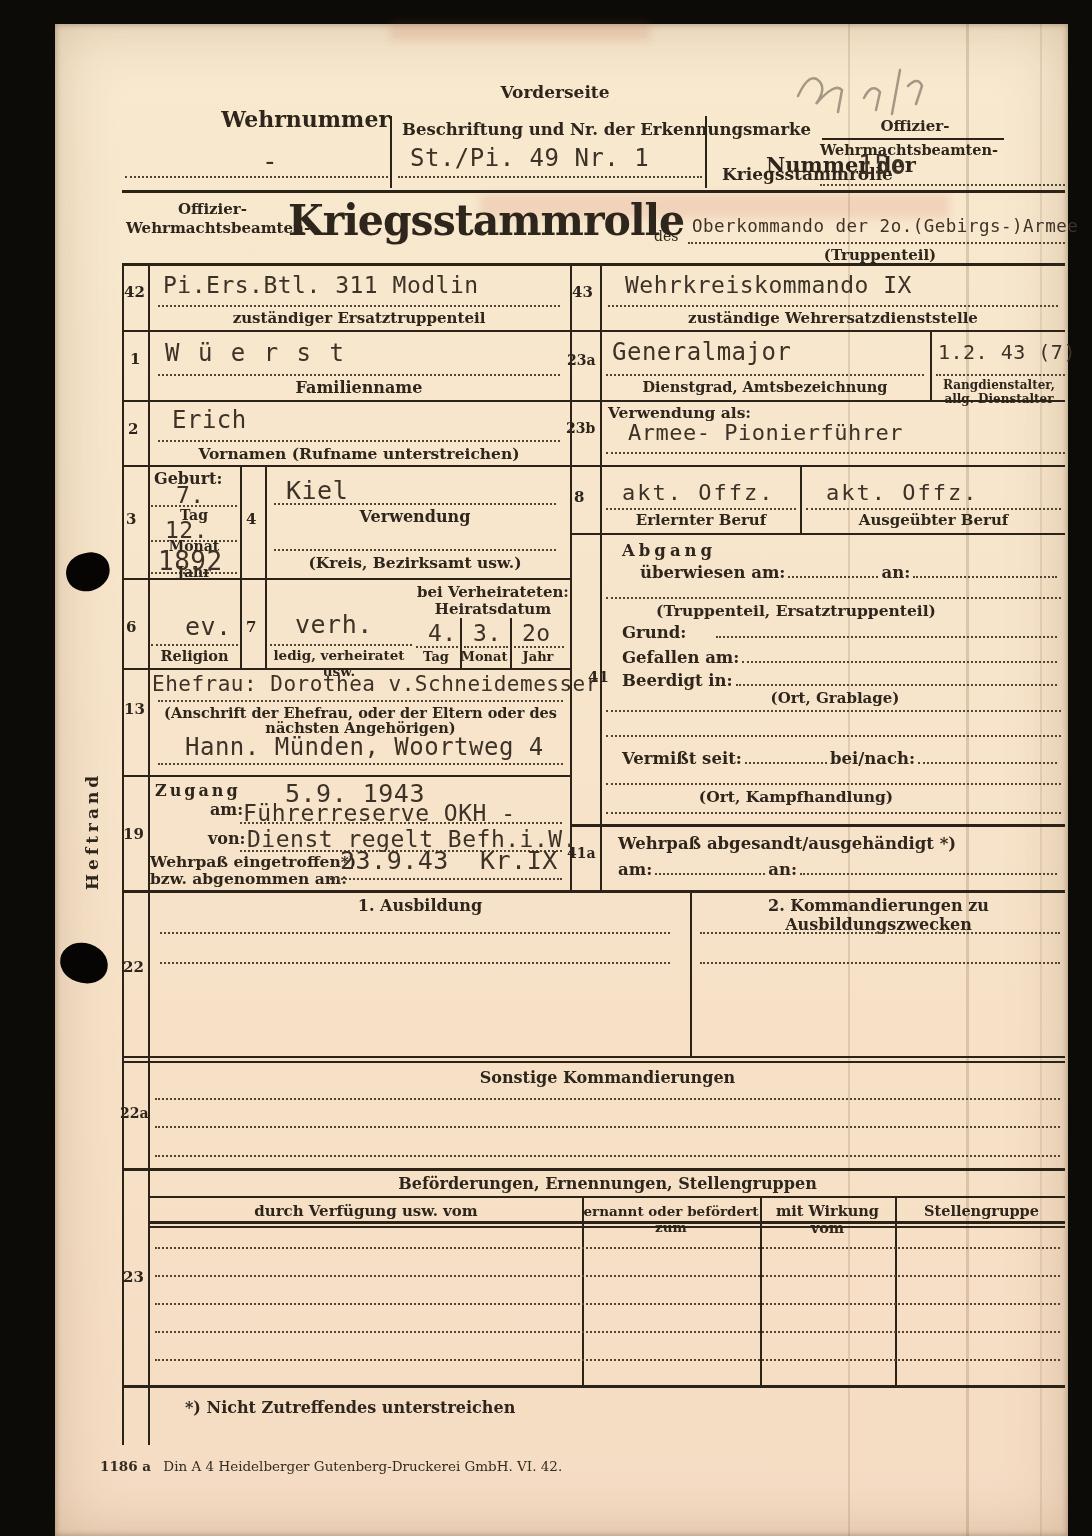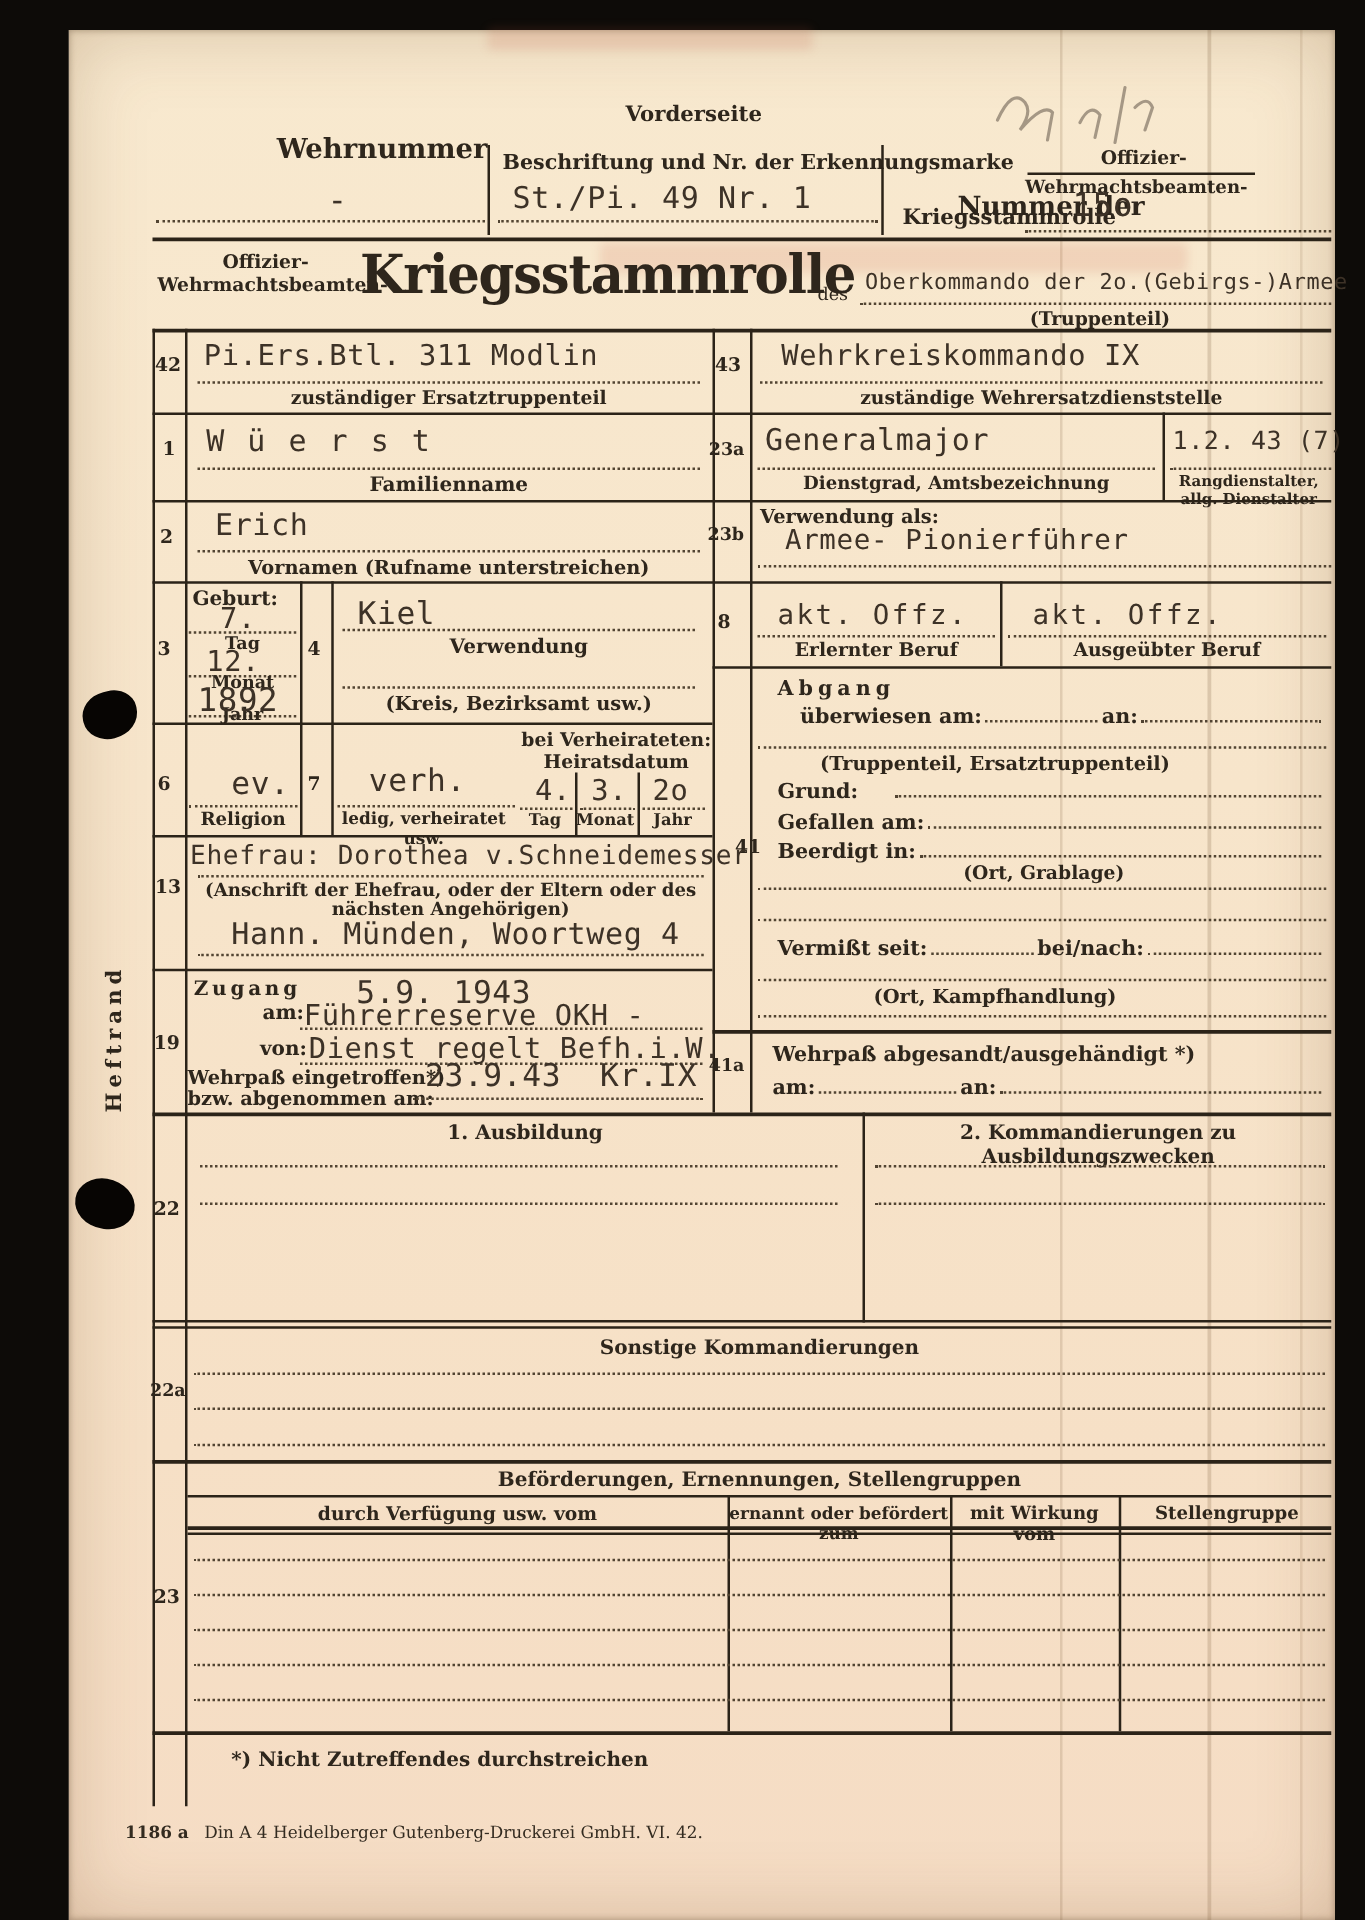--- a/index.html
+++ b/index.html
@@ -269,18 +269,18 @@
   <div class="vl" style="left:582px;top:1196px;height:189px;"></div>
   <div class="vl" style="left:760px;top:1196px;height:189px;"></div>
   <div class="vl" style="left:895px;top:1196px;height:189px;"></div>
   <div class="dotl" style="left:155px;top:1247px;width:905px;"></div>
   <div class="dotl" style="left:155px;top:1275px;width:905px;"></div>
   <div class="dotl" style="left:155px;top:1303px;width:905px;"></div>
   <div class="dotl" style="left:155px;top:1331px;width:905px;"></div>
   <div class="dotl" style="left:155px;top:1359px;width:905px;"></div>
   <div class="hl" style="left:122px;top:1385px;width:943px;height:2.5px;"></div>
 
-  <div class="abs frak" style="left:185px;top:1398px;font-size:16px;">*) Nicht Zutreffendes durchstreichen</div>
+  <div class="abs frak" style="left:185px;top:1398px;font-size:16px;">*) Nicht Zutreffendes unterstreichen</div>
   <div class="abs" style="left:100px;top:1458px;font-size:13.5px;color:#332b20;font-family:'DejaVu Serif',serif;">
     <span style="font-weight:700;">1186 a</span>
     <span style="margin-left:8px;">Din A 4  Heidelberger Gutenberg-Druckerei GmbH.  VI. 42.</span>
   </div>
 </div>
 
 </body></html>

